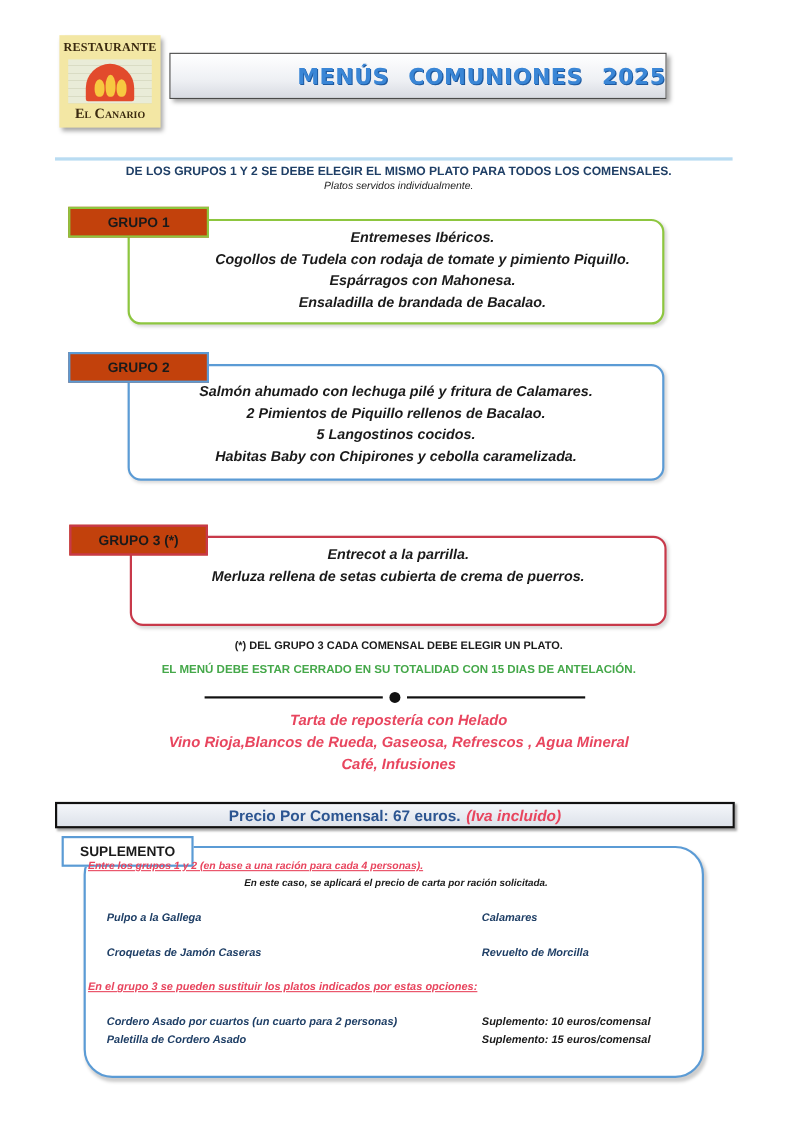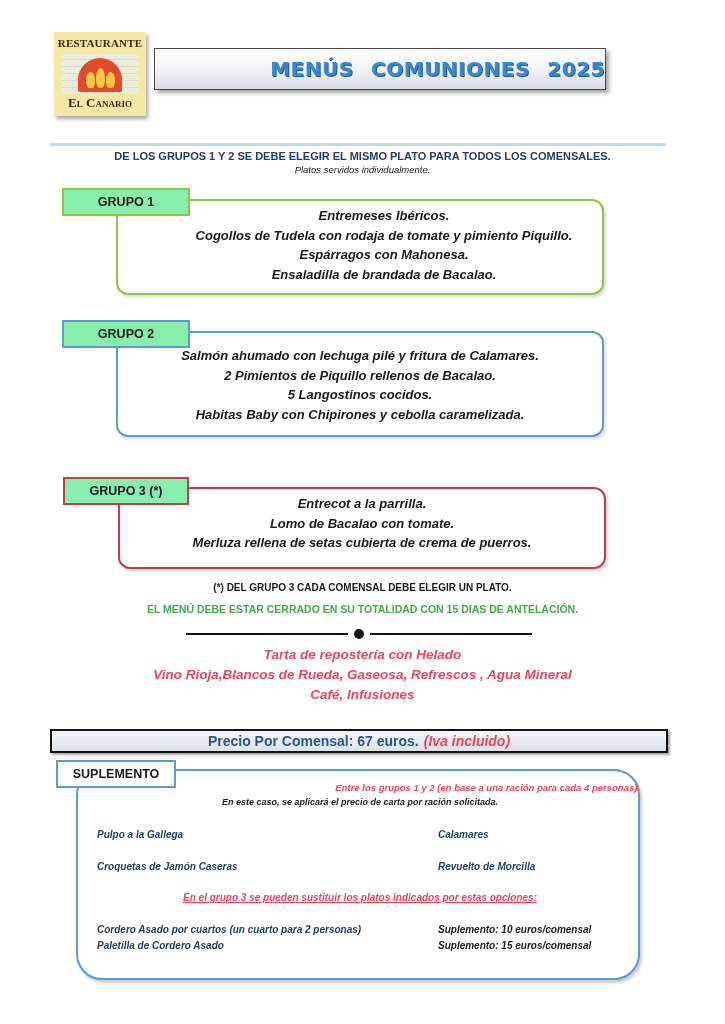--- a/index.html
+++ b/index.html
@@ -35,21 +35,21 @@
       letter-spacing: 0.5px; word-spacing: 10px; text-shadow: 1px 1px 0 #1e5aa0; }
 
     .hr-blue { left: 50px; top: 143px; width: 616px; height: 3px; background: #b9dcf2; }
 
     .notice { left: 40px; width: 645px; text-align: center; }
     .notice-main { top: 150px; font-size: 11px; font-weight: bold; color: #1f3f66; }
     .notice-sub { top: 164px; font-size: 9.5px; font-style: italic; color: #222; }
 
     
     .grp-box { border: 2px solid; border-radius: 12px; background: #fff; box-shadow: 2px 2px 3px rgba(0,0,0,0.15); }
-    .grp-tab { border: 2px solid; background: #86efac; display: flex; align-items: center; justify-content: center;
+    .grp-tab { border: 2px solid; background: #c2410c; display: flex; align-items: center; justify-content: center;
       font-weight: bold; font-size: 12.5px; color: #1a1a1a; }
     .grp-items { display: flex; flex-direction: column; align-items: center; justify-content: center; }
     .grp-items div { font-style: italic; font-weight: bold; font-size: 13px; line-height: 19.5px; color: #1a1a1a; white-space: nowrap; }
 
     .g1-box { left: 116px; top: 199px; width: 484px; height: 92px; border-color: #8dc63f; }
     .g1-tab { left: 62px; top: 188px; width: 124px; height: 24px; border-color: #8dc63f; }
     .g2-box { left: 116px; top: 331px; width: 484px; height: 102px; border-color: #5b9bd5; }
     .g2-tab { left: 62px; top: 320px; width: 124px; height: 24px; border-color: #5b9bd5; }
     .g3-box { left: 118px; top: 487px; width: 484px; height: 78px; border-color: #c8394a; }
     .g3-tab { left: 63px; top: 477px; width: 122px; height: 24px; border-color: #c8394a; }
@@ -73,24 +73,24 @@
       background: linear-gradient(180deg, #f4f6fa 0%, #dde2ea 100%);
       display: flex; align-items: center; justify-content: center; box-shadow: 2px 2px 2px rgba(0,0,0,0.35); }
     .price-main { font-weight: bold; font-size: 14px; color: #2c5591; }
     .price-iva { font-weight: bold; font-style: italic; font-size: 14px; color: #e8455e; margin-left: 5px; }
 
     
     .sup-box { left: 76px; top: 769px; width: 560px; height: 207px; border: 2px solid #5b9bd5; border-radius: 26px;
       background: #fff; box-shadow: 2px 3px 3px rgba(0,0,0,0.2); }
     .sup-tab { left: 56px; top: 760px; width: 116px; height: 24px; border: 2px solid #5b9bd5; background: #fff;
       display: flex; align-items: center; justify-content: center; font-weight: bold; font-size: 12.5px; color: #1a1a1a; }
-    .sup-note1 { left: 80px; top: 782px; width: 560px; text-align: right; font-style: italic; font-weight: bold; font-size: 9.5px; color: #e8455e; }
+    .sup-note1 { left: 80px; top: 782px; width: 560px; text-align: left; font-style: italic; font-weight: bold; font-size: 9.5px; color: #e8455e; text-decoration: underline; }
     .sup-note2 { left: 80px; top: 797px; width: 560px; text-align: center; font-style: italic; font-weight: bold; font-size: 9px; color: #1a1a1a; }
     .sup-item { font-style: italic; font-weight: bold; font-size: 10px; color: #1f3f66; white-space: nowrap; }
-    .sup-note3 { left: 80px; top: 892px; width: 560px; text-align: center; font-style: italic; font-weight: bold; font-size: 10px; color: #e8455e; text-decoration: underline; }
+    .sup-note3 { left: 80px; top: 892px; width: 560px; font-style: italic; font-weight: bold; font-size: 10px; color: #e8455e; text-decoration: underline; }
     .sup-price { font-style: italic; font-weight: bold; font-size: 10px; color: #1a1a1a; white-space: nowrap; }
   </style>
 </head>
 <body>
 
 <div class="abs logo">
   <div class="logo-top">RESTAURANTE</div>
   <div class="logo-art">
     <div class="logo-oven">
       <div class="flame" style="left:8px;"></div>
@@ -125,21 +125,20 @@
   <div>Salmón ahumado con lechuga pilé y fritura de Calamares.</div>
   <div>2 Pimientos de Piquillo rellenos de Bacalao.</div>
   <div>5 Langostinos cocidos.</div>
   <div>Habitas Baby con Chipirones y cebolla caramelizada.</div>
 </div>
 
 <div class="abs grp-box g3-box"></div>
 <div class="abs grp-tab g3-tab">GRUPO  3 (*)</div>
 <div class="abs grp-items g3-items">
   <div>Entrecot a la parrilla.</div>
-  <div>Lomo de Bacalao con tomate.</div>
   <div>Merluza rellena de setas cubierta  de crema de puerros.</div>
 </div>
 
 <div class="abs notice note-g3">(*) DEL GRUPO 3 CADA COMENSAL DEBE ELEGIR UN PLATO.</div>
 <div class="abs notice note-close">EL MENÚ DEBE ESTAR CERRADO EN SU TOTALIDAD CON 15 DIAS DE ANTELACIÓN.</div>
 
 <div class="abs divider">
   <div class="line"></div>
     <div class="dot"></div>
     <div class="line"></div>

